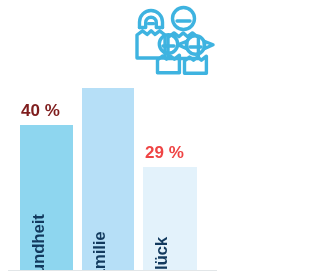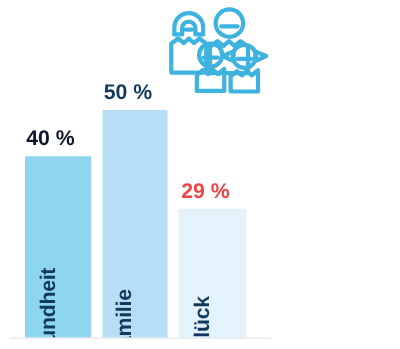--- a/index.html
+++ b/index.html
@@ -128,23 +128,22 @@
         <path d="M57.0 43.0 h11.0"></path>
 
         <path d="M53.8 37.2 l-8.8 3.6 l8.8 4.0 z"></path>
 
         <path d="M71.2 37.2 l8.8 3.6 l-8.8 4.0 z"></path>
         <path d="M51.5 57.0 l5.0 -4.0 l4.0 3.2 l3.9 -3.2 l4.0 3.2 l5.0 -4.0 v17.0 h-21.9 z"></path>
       </g>
     </svg>
   </div>
 
-  <div class="value" id="value-gesundheit" style="color: #0f172a;">40 %</div>
+  <div class="value" id="value-gesundheit" style="color: #7f1d1d;">40 %</div>
 
-  <div class="value" id="value-familie" style="color: rgb(18, 58, 94);">50 %</div>
 
   <div class="value" id="value-glueck" style="color: #ef4444;">29 %</div>
 
   <div class="bar" id="bar-gesundheit" style="background: rgb(142, 214, 239);">
     <span class="bar-label" id="label-gesundheit" style="color: rgb(18, 58, 94);">Gesundheit</span>
   </div>
 
   <div class="bar" id="bar-familie" style="background: rgb(182, 223, 247);">
     <span class="bar-label" id="label-familie" style="color: rgb(18, 58, 94);">Familie</span>
   </div>

